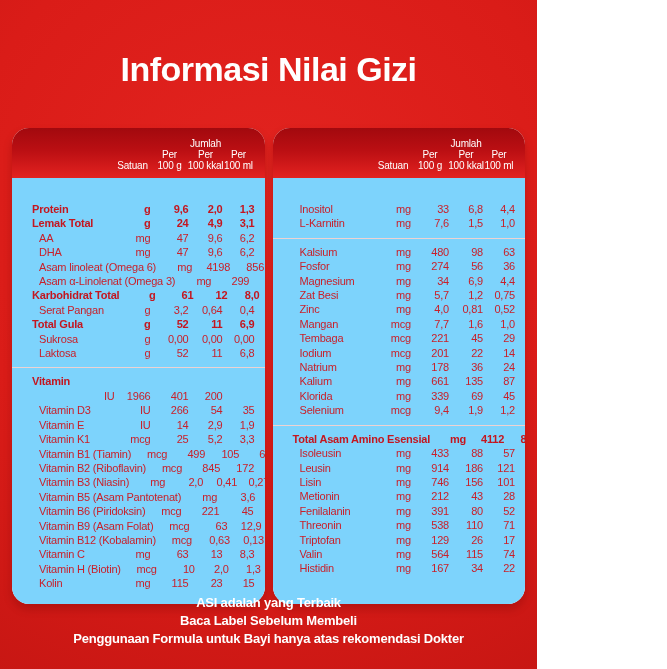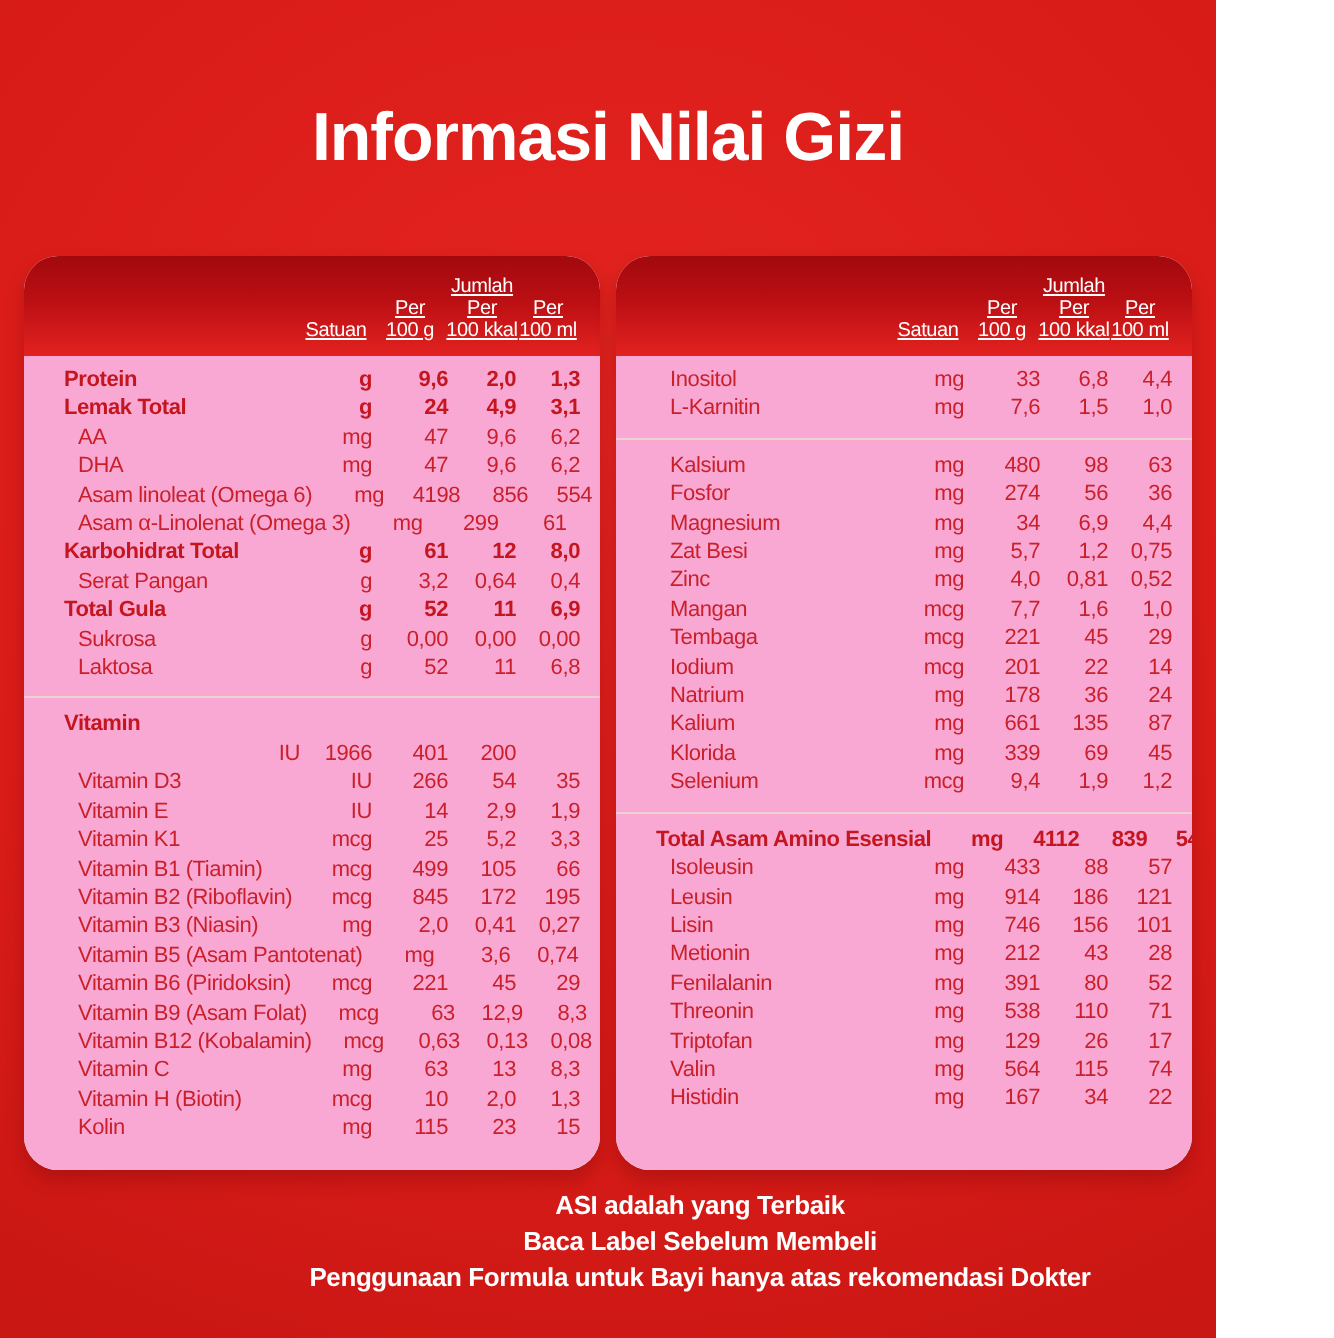--- a/index.html
+++ b/index.html
@@ -1,20 +1,20 @@
 <!DOCTYPE html>
 <html><head>
 <meta charset="utf-8">
 <style>
   html, body { margin: 0; padding: 0; }
   body { font-family: "Liberation Sans", sans-serif; }
 
   .stage {
     position: relative;
-    width: 608px;
+    width: 537px;
     height: 669px;
     overflow: hidden;
     background: radial-gradient(120% 95% at 50% 32%, #e32420 0%, #da1c18 48%, #bf1411 100%);
   }
 
   .title {
     position: absolute;
     top: 50px;
     left: 0;
     width: 100%;
@@ -59,25 +59,25 @@
     display: flex;
     flex-direction: column;
     justify-content: flex-end;
     align-items: center;
     color: #ffffff;
     font-size: 10px;
     line-height: 11px;
     white-space: nowrap;
     letter-spacing: -0.2px;
   }
-  .hcell span { display: block; text-align: center; text-decoration: underline; }
+  .hcell span { display: block; text-align: center; }
 
   .panel-body {
-    background: #f9a8d4;
-    padding: 5px 10px 13px 20px;
+    background: #7dd3fc;
+    padding: 24px 10px 13px 20px;
     flex: 1;
   }
 
   .row {
     display: grid;
     grid-template-columns: 1fr 36px 38px 34px 32px;
     line-height: 14.4px;
     font-size: 11px;
     color: #c9202a;
     letter-spacing: -0.2px;
@@ -98,21 +98,20 @@
     position: absolute;
     top: 594px;
     left: 0;
     width: 100%;
     text-align: center;
     color: #ffffff;
     font-size: 13px;
     font-weight: bold;
     line-height: 18px;
     letter-spacing: -0.2px;
-    margin-left: 46px;
   }
 </style>
 </head>
 <body>
 
 <div class="stage">
 
   <h1 class="title">Informasi Nilai Gizi</h1>
 
   <div class="panels">

